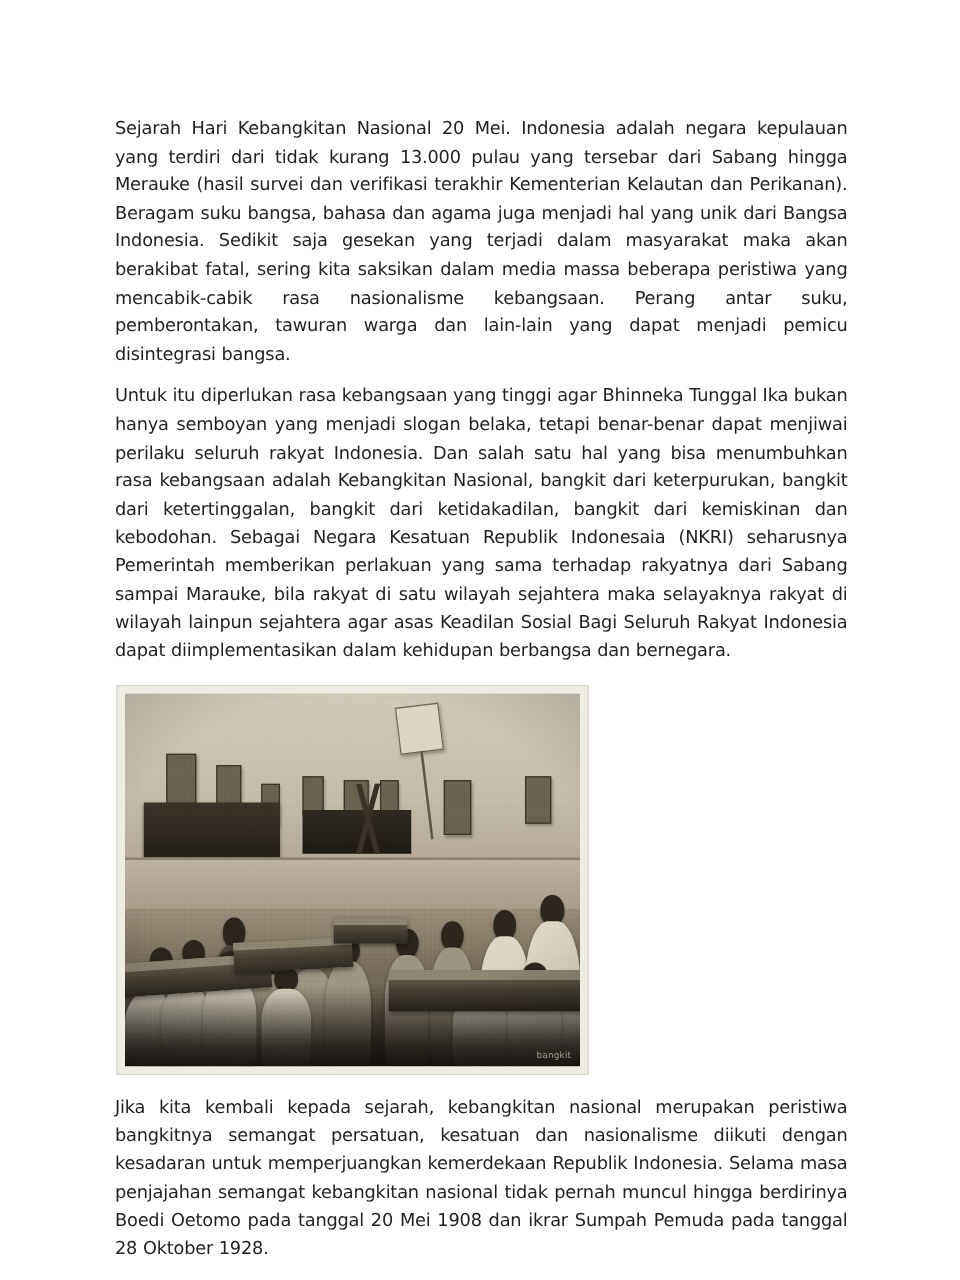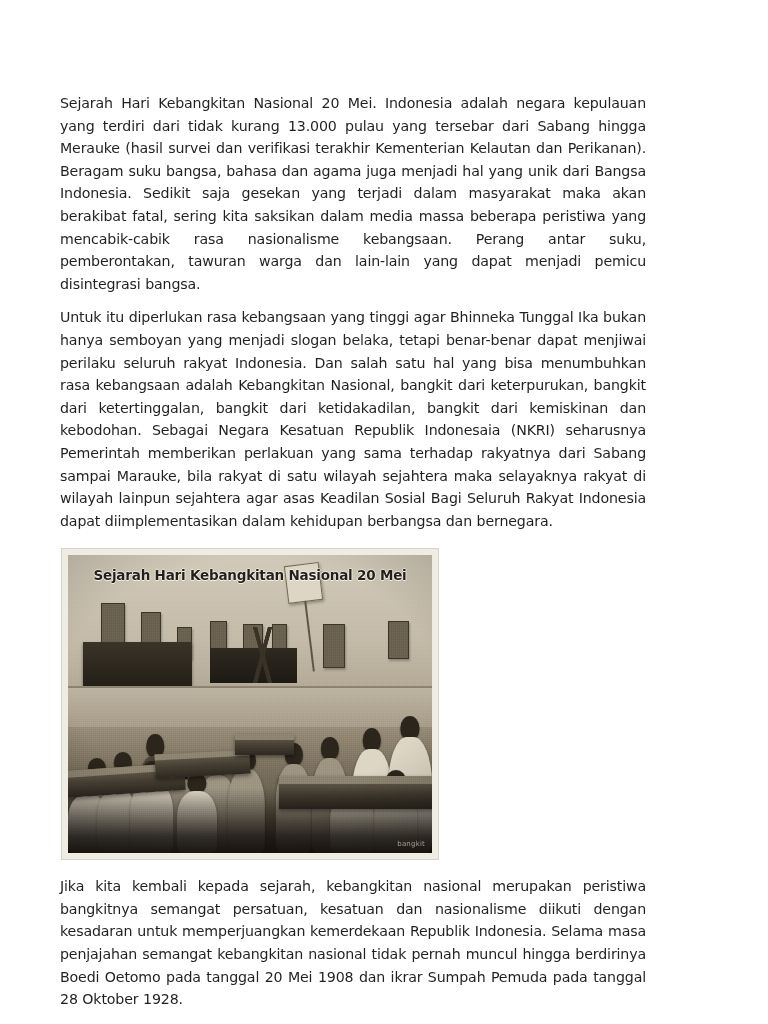--- a/index.html
+++ b/index.html
@@ -14,21 +14,21 @@
     font-family: "DejaVu Sans", sans-serif;
     overflow: hidden;
   }
 
   .page {
     position: relative;
     width: 708px;
     height: 1024px;
     background: #ffffff;
     box-sizing: border-box;
-    padding: 92px 90px 0 60px;
+    padding: 92px 90px 0 92px;
   }
 
   .doc-body {
     width: 586px;
   }
 
   p.para {
     margin: 0 0 11px 0;
     font-size: 14.2px;
     line-height: 22.6px;
@@ -359,21 +359,20 @@
 
           <div class="desk" style="left:-2%; top:71%;  width:34%; height:9%;  transform:rotate(-4deg);"></div>
           <div class="desk" style="left:24%; top:66%;  width:26%; height:8%;  transform:rotate(-3deg);"></div>
           <div class="desk" style="left:58%; top:74%;  width:44%; height:11%;"></div>
           <div class="desk" style="left:46%; top:60%;  width:16%; height:7%;"></div>
 
           <div class="floorshadow"></div>
           <div class="grain"></div>
           <div class="vignette"></div>
 
-          <div class="photo-title">Sejarah Hari Kebangkitan Nasional 20 Mei</div>
 
           <div class="photo-watermark">bangkit</div>
         </div>
       </div>
     </div>
 
     <p class="para">Jika kita kembali kepada sejarah, kebangkitan nasional merupakan peristiwa bangkitnya semangat persatuan, kesatuan dan nasionalisme diikuti dengan kesadaran untuk memperjuangkan kemerdekaan Republik Indonesia. Selama masa penjajahan semangat kebangkitan nasional tidak pernah muncul hingga berdirinya Boedi Oetomo pada tanggal 20 Mei 1908 dan ikrar Sumpah Pemuda pada tanggal 28 Oktober 1928.</p>
 
     <p class="para">Organisasi Boedi Oetomo yang didirikan pada tanggal 20 Mei 1908 oleh Dr. Sutomo dan para mahasiswa STOVIA (School tot Opleiding van Indische Artsen) yaitu Goenawan</p>
 

